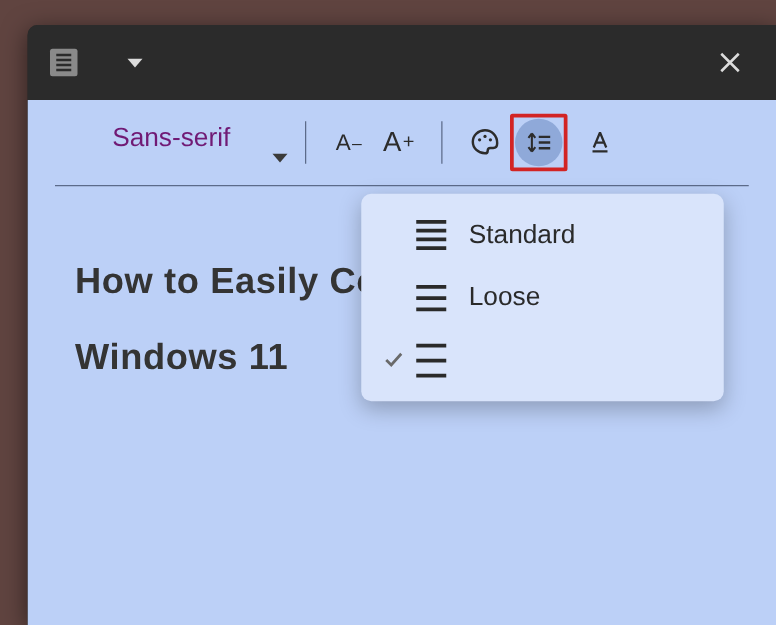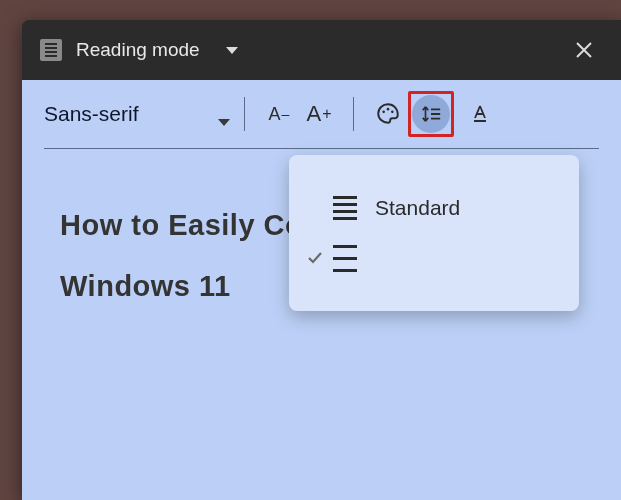--- a/index.html
+++ b/index.html
@@ -76,24 +76,25 @@
   }
   .toolbar {
     height: 68px;
     display: flex;
     align-items: center;
     padding: 0 14px 0 22px;
     color: #333;
   }
   .font-select {
     display: flex;
-    align-items: flex-end;
+    align-items: center;
     font-size: 21px;
-    color: #0f172a;
+    color: #701a75;
     width: 186px;
+    flex-direction: column;
   }
   .font-caret {
     margin-left: auto;
     width: 0; height: 0;
     border-left: 6px solid transparent;
     border-right: 6px solid transparent;
     border-top: 7px solid #3a3a3a;
   }
   .vsep {
     width: 1px;
@@ -137,21 +138,21 @@
   }
   
   .dropdown {
     position: absolute;
     left: 289px;
     top: 155px;
     width: 290px;
     background: #d9e4fb;
     border-radius: 8px;
     box-shadow: 0 6px 18px rgba(0,0,0,0.25);
-    padding: 28px 0;
+    padding: 8px 0;
   }
   .dd-item {
     display: flex;
     align-items: center;
     height: 50px;
     padding: 0 12px 0 12px;
     font-size: 21px;
     color: #2a2a2a;
   }
   .dd-check {
@@ -192,21 +193,20 @@
 
   <div class="titlebar">
     <div class="title-icon">
       <div class="title-icon-inner">
           <span></span>
           <span></span>
           <span></span>
           <span></span>
         </div>
     </div>
-    <div class="title-text">Reading mode</div>
     <div class="title-caret"></div>
     <div class="title-spacer"></div>
     <div class="close-x">
       <svg width="18" height="18" viewBox="0 0 18 18">
           <path d="M2 2 L16 16 M16 2 L2 16" stroke="#dcdcdc" stroke-width="2" fill="none"></path>
         </svg>
     </div>
   </div>
 
   <div class="content">
@@ -272,20 +272,31 @@
       <div class="lines-glyph lines-standard">
           <span></span>
           <span></span>
           <span></span>
           <span></span>
         </div>
     </div>
     <span>Standard</span>
   </div>
   <div class="dd-item">
+    <div class="dd-check"></div>
+    <div class="dd-icon">
+      <div class="lines-glyph lines-loose">
+          <span></span>
+          <span></span>
+          <span></span>
+        </div>
+    </div>
+    <span>Loose</span>
+  </div>
+  <div class="dd-item">
     <div class="dd-check">
       <svg width="18" height="18" viewBox="0 0 18 18">
           <path d="M3 9 L7 13 L15 4" stroke="#6a6a6a" stroke-width="2.2" fill="none"></path>
         </svg>
     </div>
     <div class="dd-icon">
       <div class="lines-glyph lines-veryloose">
           <span></span>
           <span></span>
           <span></span>

